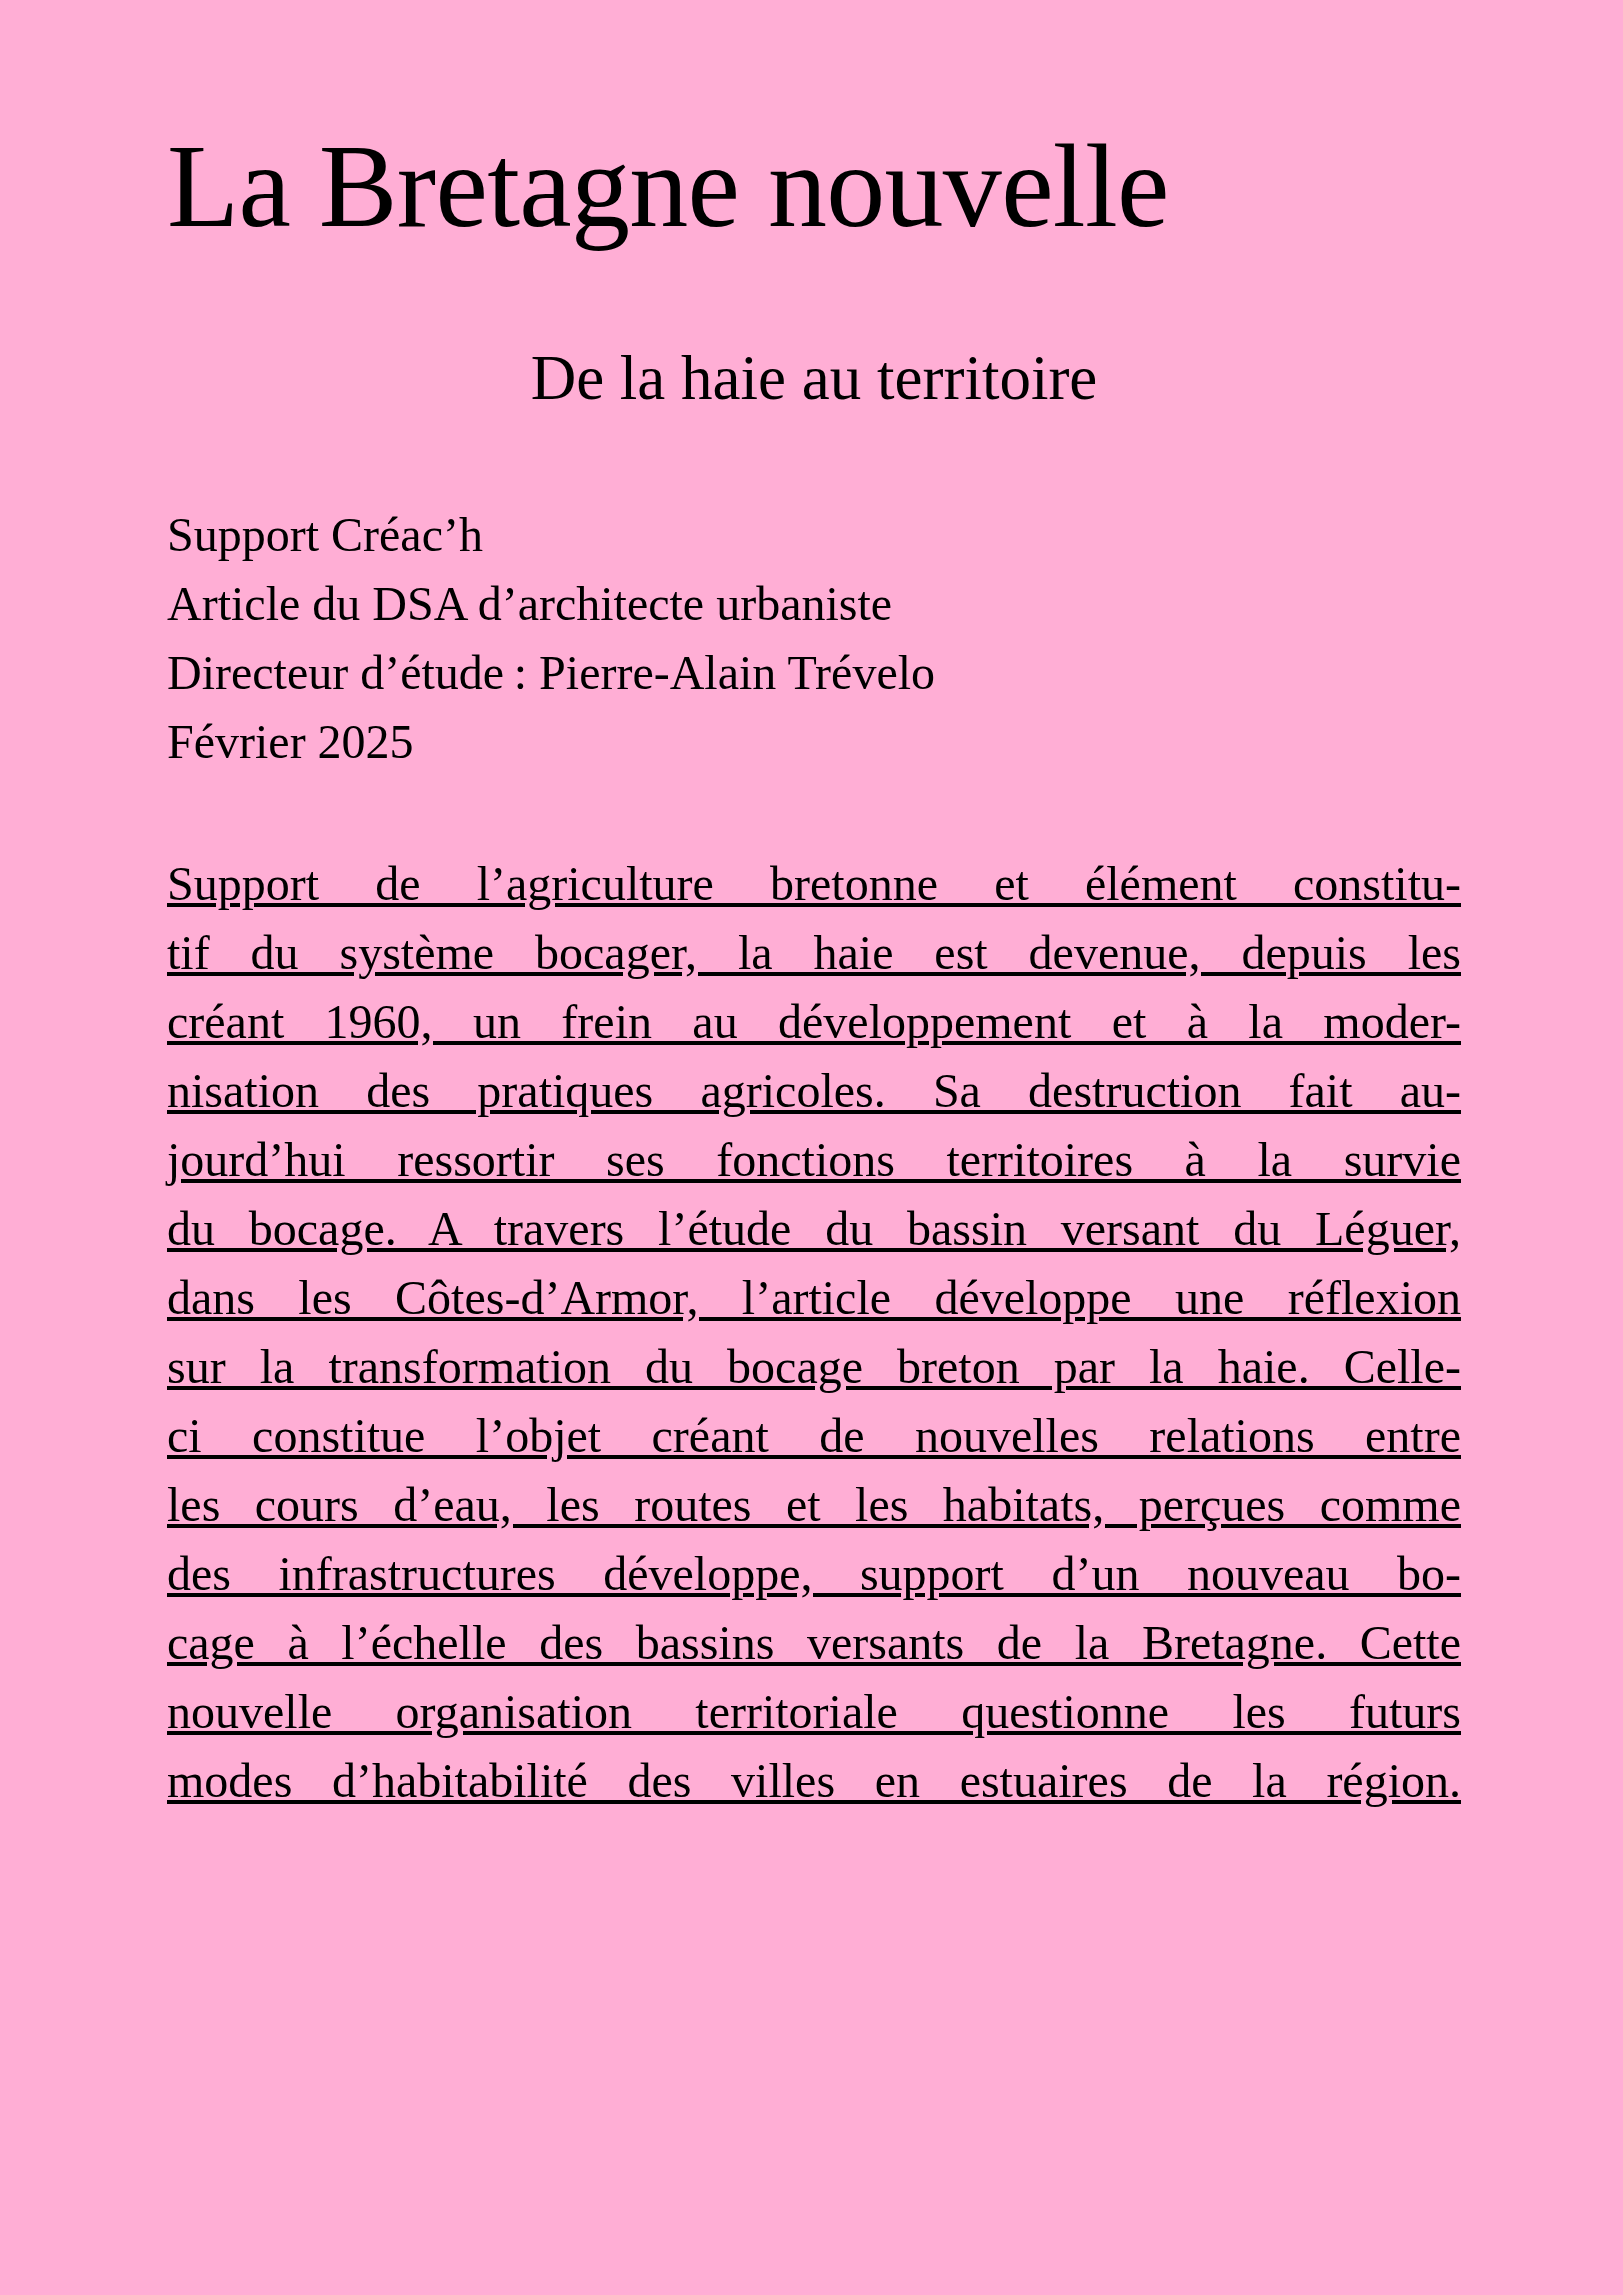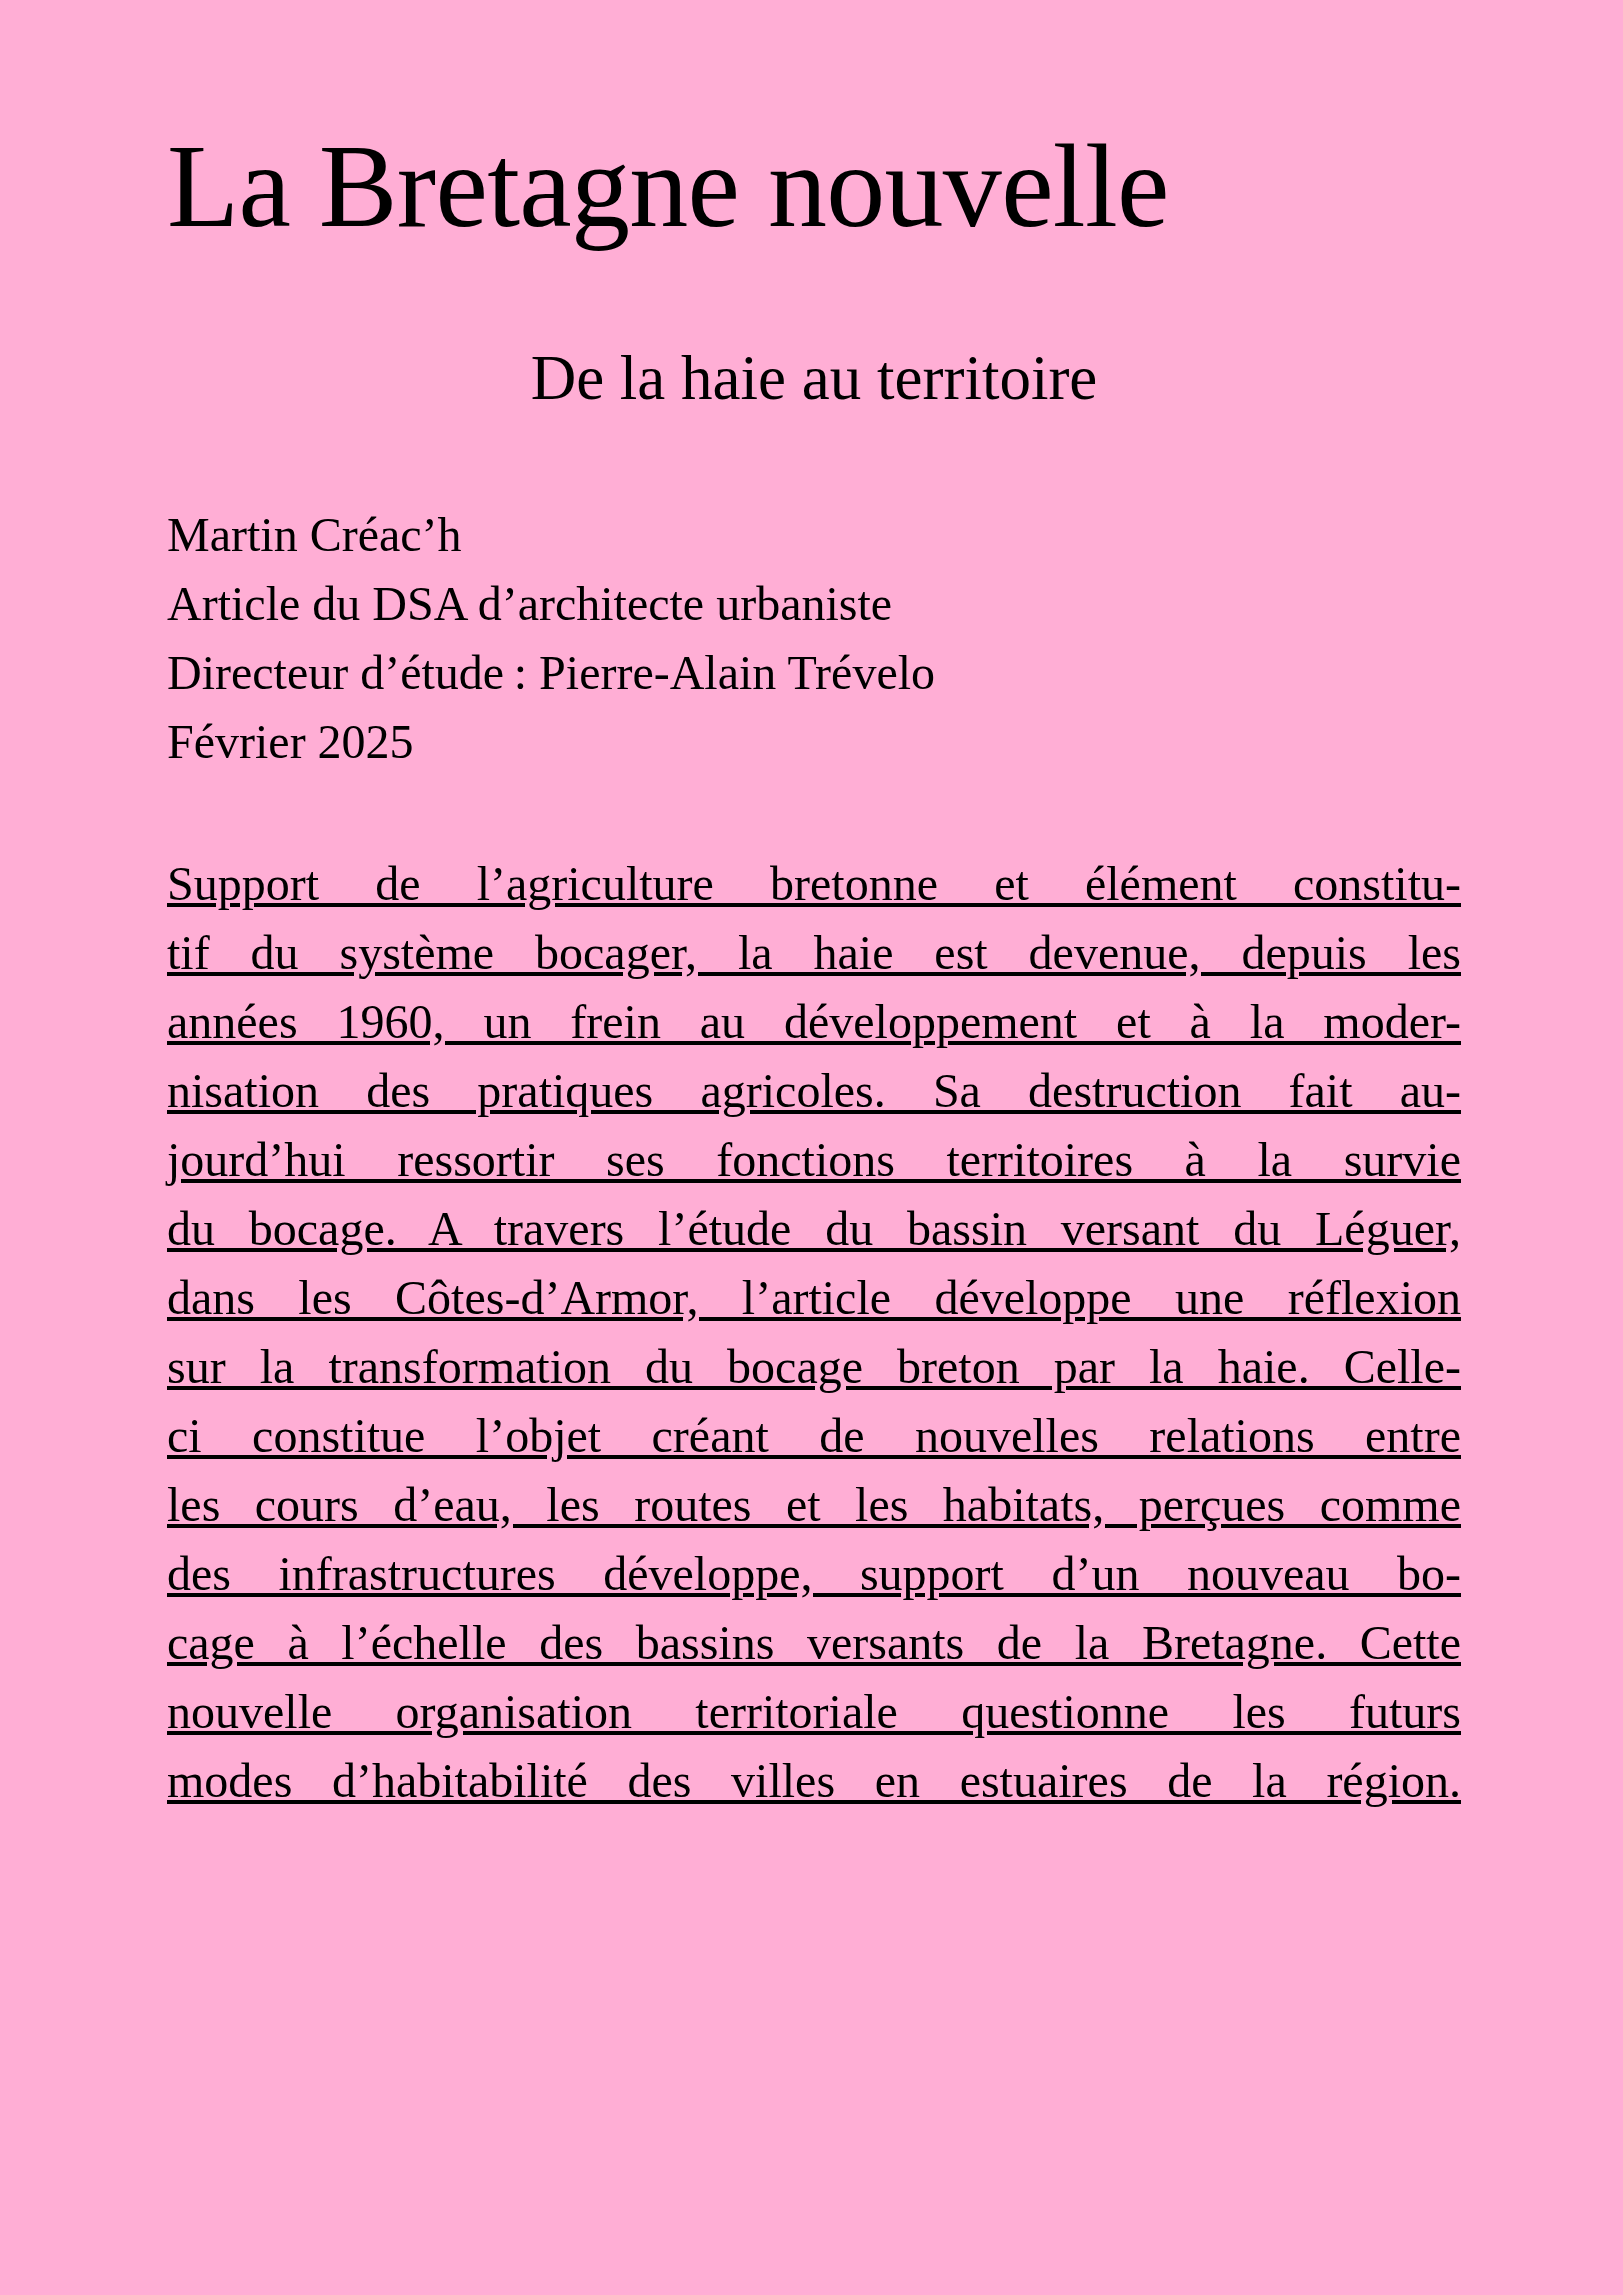--- a/index.html
+++ b/index.html
@@ -57,30 +57,30 @@
 </head>
 <body style="background: rgb(255, 174, 213);">
 
 <div class="page" style="color: rgb(0, 0, 0);">
 
   <h1 class="title">La Bretagne nouvelle</h1>
 
   <h2 class="subtitle">De la haie au territoire</h2>
 
   <div class="author">
-    <div class="line">Martin Créac’h</div>
+    <div class="line">Support Créac’h</div>
     <div class="line">Article du DSA d’architecte urbaniste</div>
     <div class="line">Directeur d’étude : Pierre-Alain Trévelo</div>
     <div class="line">Février 2025</div>
   </div>
 
   <div class="abstract">
     <div class="line">Support de l’agriculture bretonne et élément constitu-</div>
     <div class="line">tif du système bocager, la haie est devenue, depuis les</div>
-    <div class="line">années 1960, un frein au développement et à la moder-</div>
+    <div class="line">créant 1960, un frein au développement et à la moder-</div>
     <div class="line">nisation des pratiques agricoles. Sa destruction fait au-</div>
     <div class="line">jourd’hui ressortir ses fonctions territoires à la survie</div>
     <div class="line">du bocage. A travers l’étude du bassin versant du Léguer,</div>
     <div class="line">dans les Côtes-d’Armor, l’article développe une réflexion</div>
     <div class="line">sur la transformation du bocage breton par la haie. Celle-</div>
     <div class="line">ci constitue l’objet créant de nouvelles relations entre</div>
     <div class="line">les cours d’eau, les routes et les habitats, perçues comme</div>
     <div class="line">des infrastructures développe, support d’un nouveau bo-</div>
     <div class="line">cage à l’échelle des bassins versants de la Bretagne. Cette</div>
     <div class="line">nouvelle organisation territoriale questionne les futurs</div>

